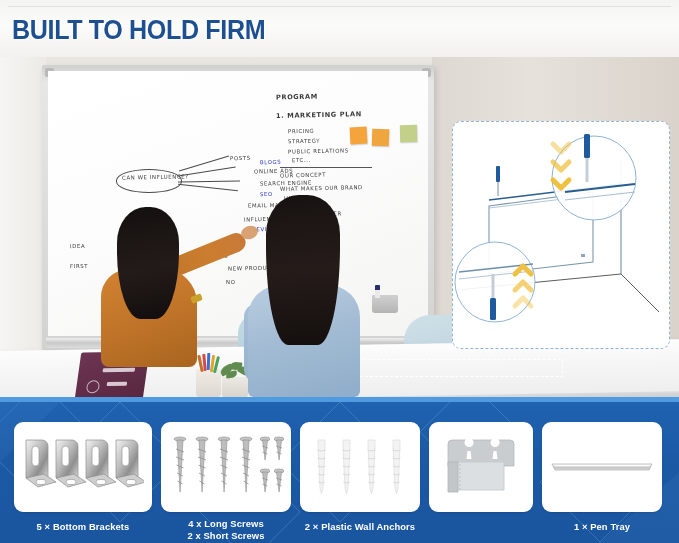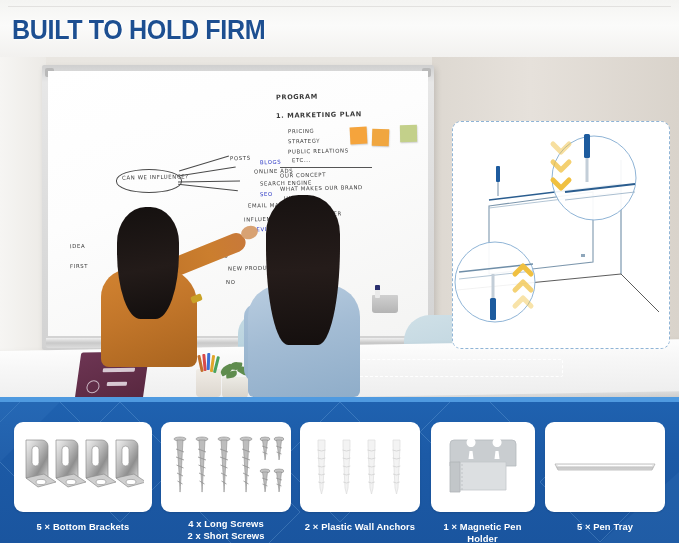--- a/index.html
+++ b/index.html
@@ -613,36 +613,35 @@
         <div class="card">
           <svg width="86" height="66" viewBox="0 0 86 66">
             <path d="M14 6 h58 a4 4 0 0 1 4 4 v22 h-66 v-22 a4 4 0 0 1 4 -4 z" fill="#c9cdd0" stroke="#b4b9bd" stroke-width="0.8"></path>
             <path d="M31 13 a4.5 4.5 0 1 1 0.1 0 z M29.5 17 h3 l1 8 h-5 z" fill="#ffffff"></path>
             <path d="M57 13 a4.5 4.5 0 1 1 0.1 0 z M55.5 17 h3 l1 8 h-5 z" fill="#ffffff"></path>
             <path d="M18 28 h48 v28 h-48 z" fill="#dcdfe1" stroke="#c3c7ca" stroke-width="0.8"></path>
             <path d="M10 28 h10 v30 h-10 z" fill="#c2c6c9" stroke="#b0b4b7" stroke-width="0.8"></path>
             <line x1="22" y1="30" x2="22" y2="56" stroke="#b9bdc0" stroke-width="0.8" stroke-dasharray="2 2"></line>
           </svg>
         </div>
-        <div class="card-label">1 × Magnetic Pen Holder</div>
       </div>
 
       <div class="card-wrap c5">
         <div class="card">
           <svg width="104" height="26" viewBox="0 0 104 26">
             <defs>
               <linearGradient id="trayg" x1="0" y1="0" x2="0" y2="1">
                 <stop offset="0%" stop-color="#ffffff"></stop>
                   <stop offset="35%" stop-color="#e3e3e3"></stop>
                 <stop offset="65%" stop-color="#c0c0c0"></stop>
                   <stop offset="100%" stop-color="#e8e8e8"></stop>
               </linearGradient>
             </defs>
             <path d="M2 10 h100 l-3 6 h-94 z" fill="url(#trayg)" stroke="#a9a9a9" stroke-width="0.7"></path>
             <line x1="5" y1="11.5" x2="99" y2="11.5" stroke="#ffffff" stroke-width="0.9"></line>
           </svg>
         </div>
-        <div class="card-label">5 × Pen Tray</div>
+        <div class="card-label">1 × Pen Tray</div>
       </div>
 
     </div>
   </div>
 </div>
 
 </body></html>

